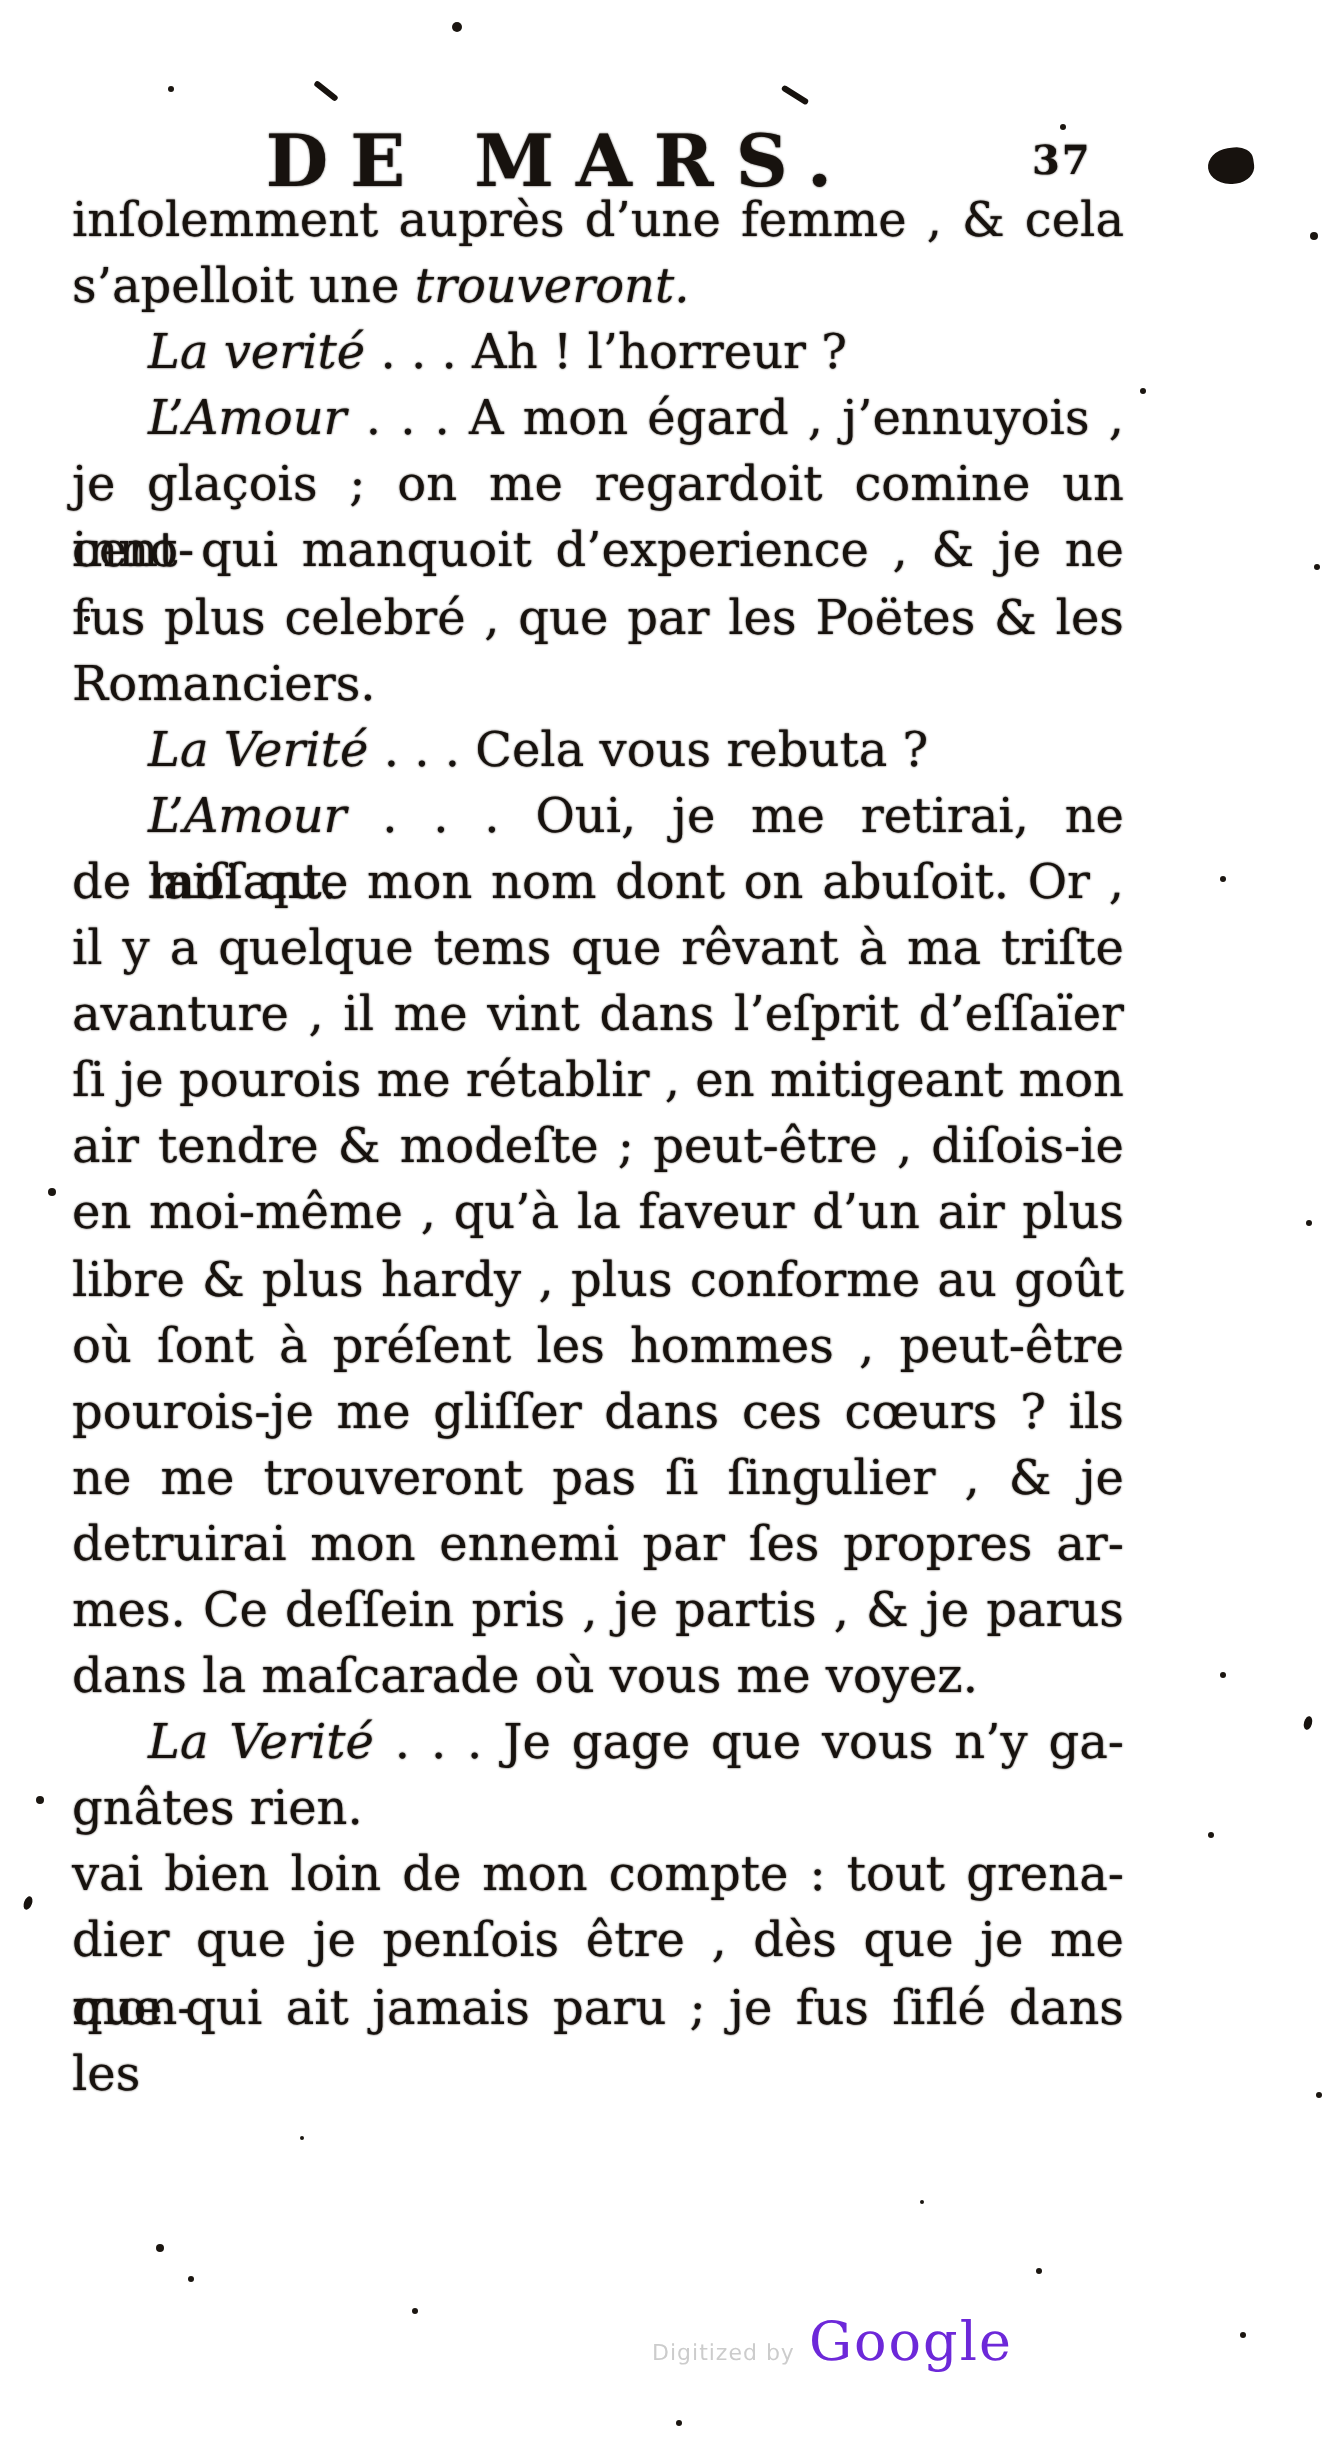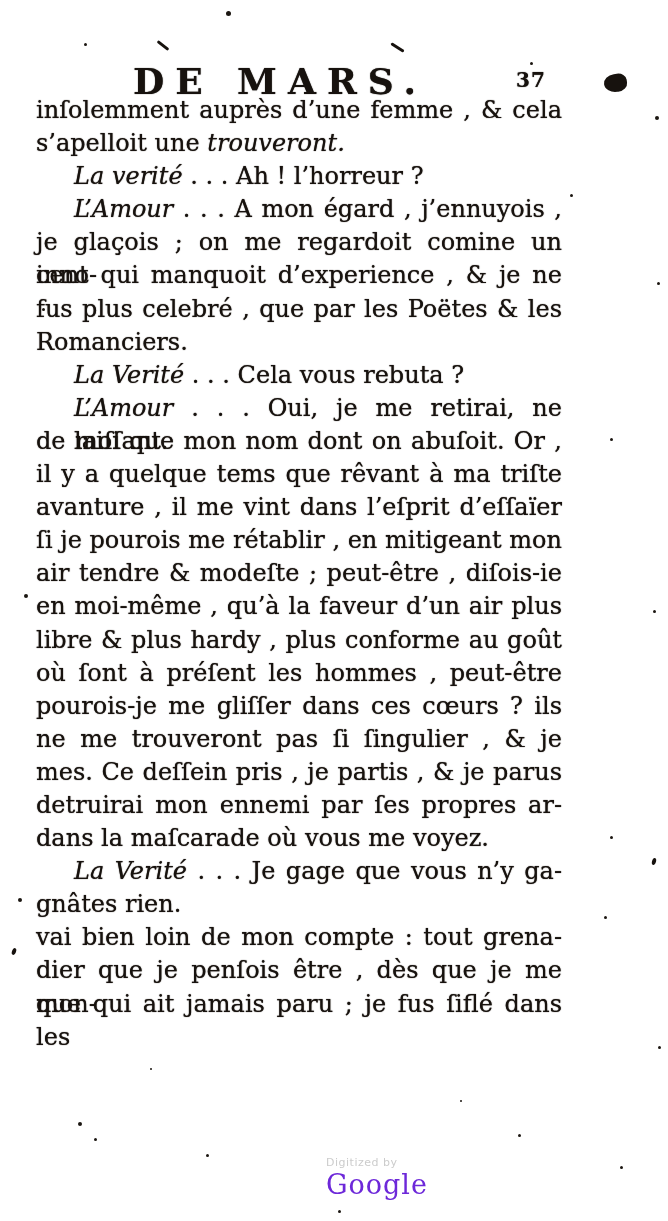--- a/index.html
+++ b/index.html
@@ -55,21 +55,20 @@
     text-align-last:justify;
   }
   .line.indent{padding-left:38px;}
   .ital{font-style:italic;}
   .watermark{
     position:absolute;
     top:1156px;left:326px;
     display:flex;
     align-items:baseline;
     user-select:none;
-    flex-direction:column;
   }
   .wm-small{
     font-family:"DejaVu Sans","Liberation Sans",sans-serif;
     font-size:11px;
     color:#cccccc;
     margin-right:7px;
     letter-spacing:.5px;
   }
   .wm-logo{
     font-family:"DejaVu Serif","Liberation Serif",serif;
@@ -111,22 +110,22 @@
       <div class="line just"><span>de moi que mon nom dont on abuſoit. Or ,</span></div>
       <div class="line just"><span>il y a quelque tems que rêvant à ma triſte</span></div>
       <div class="line just"><span>avanture , il me vint dans l’eſprit d’eſſaïer</span></div>
       <div class="line just"><span>ſi je pourois me rétablir , en mitigeant mon</span></div>
       <div class="line just"><span>air tendre &amp; modeſte ; peut-être , diſois-ie</span></div>
       <div class="line just"><span>en moi-même , qu’à la faveur d’un air plus</span></div>
       <div class="line just"><span>libre &amp; plus hardy , plus conforme au goût</span></div>
       <div class="line just"><span>où ſont à préſent les hommes , peut-être</span></div>
       <div class="line just"><span>pourois-je me gliſſer dans ces cœurs ? ils</span></div>
       <div class="line just"><span>ne me trouveront pas ſi ſingulier , &amp; je</span></div>
+      <div class="line just"><span>detruirai mon ennemi par ſes propres ar-</span></div>
       <div class="line just"><span>mes. Ce deſſein pris , je partis , &amp; je parus</span></div>
-      <div class="line just"><span>detruirai mon ennemi par ſes propres ar-</span></div>
       <div class="line"><span>dans la maſcarade où vous me voyez.</span></div>
       <div class="line indent just"><span class="ital">La Verité</span><span> . . . Je gage que vous n’y ga-</span></div>
       <div class="line"><span>gnâtes rien.</span></div>
       <div class="line just"><span>vai bien loin de mon compte : tout grena-</span></div>
       <div class="line just"><span>dier que je penſois être , dès que je me mon-</span></div>
       <div class="line just"><span>que qui ait jamais paru ; je fus ſiflé dans les</span></div>
     </div>
 
   <div class="watermark">
     <span class="wm-small">Digitized by</span>

